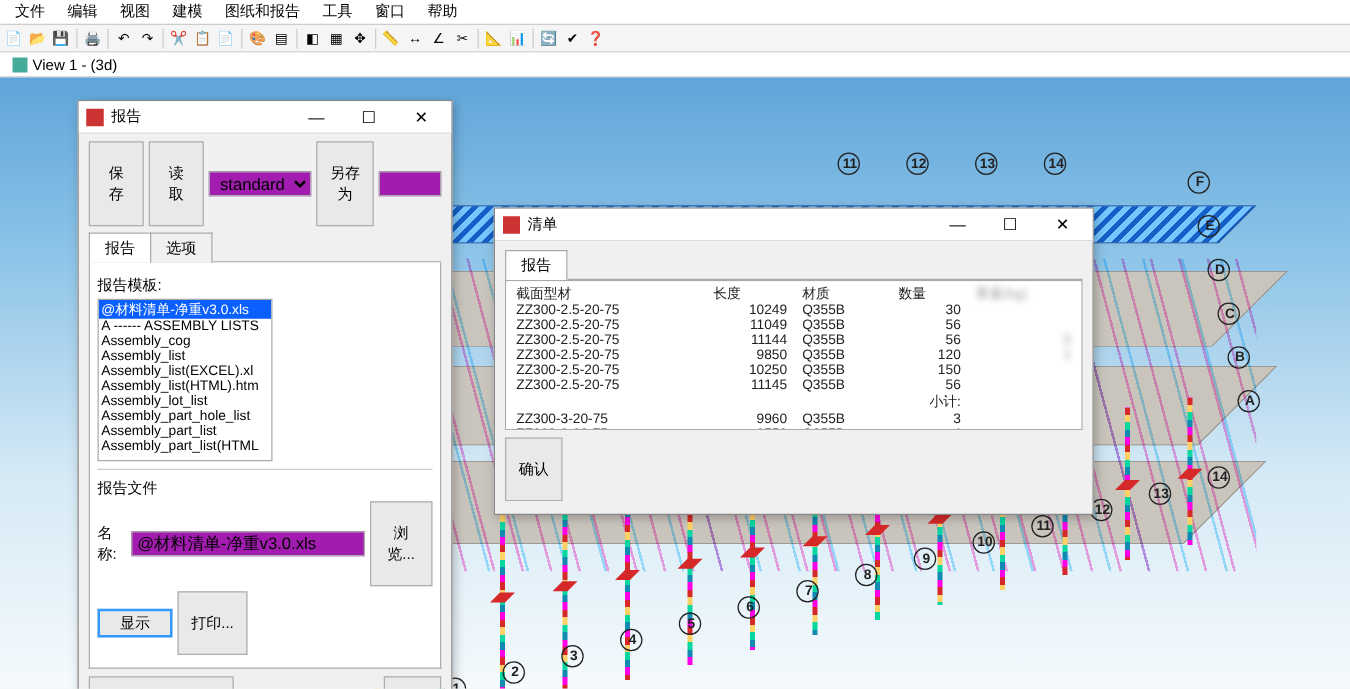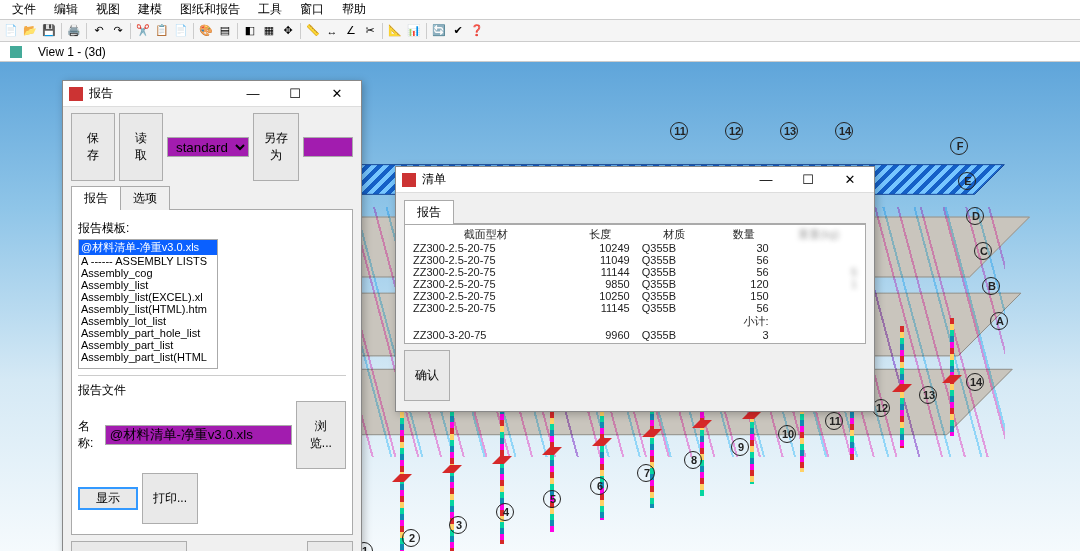--- a/index.html
+++ b/index.html
@@ -9,21 +9,21 @@
 .menubar { height: 20px; background: #fff; border-bottom: 1px solid #ccc; display: flex; align-items: center; padding: 0 4px; gap: 2px; }
 .menubar span { padding: 2px 8px; cursor: default; }
 
 
 .toolbar { height: 22px; background: #f5f5f5; border-bottom: 1px solid #ccc; display: flex; align-items: center; padding: 0 2px; gap: 1px; }
 .toolbar .tbtn { width: 18px; height: 18px; display: inline-flex; align-items: center; justify-content: center; font-size: 11px; border: 1px solid transparent; cursor: pointer; }
 .toolbar .sep { width: 1px; height: 16px; background: #ccc; margin: 0 2px; }
 
 
 .viewtab { height: 20px; background: #fff; border-bottom: 1px solid #ccc; display: flex; align-items: center; padding-left: 2px; }
-.viewtab .tab { padding: 2px 8px; display: flex; align-items: center; gap: 16px; }
+.viewtab .tab { padding: 2px 8px; display: flex; align-items: center; gap: 4px; }
 .viewtab .icon3d { width: 12px; height: 12px; background: #4a9; display: inline-block; }
 
 
 .canvas { position: relative; width: 1080px; height: 489px; background: linear-gradient(180deg,#5fa5da 0%,#8fc5e8 30%,#d5e9f5 65%,#f5fafd 100%); overflow: hidden; }
 
 .building { position: absolute; left: 180px; top: 50px; width: 900px; height: 460px; transform: none; }
 .floorslab { position: absolute; background: #c9c5bd; border: 1px solid #8a8a85; }
 .slab1 { left: 40px; top: 230px; width: 760px; height: 120px; transform: skewX(-45deg) scaleY(.55); }
 .slab2 { left: 70px; top: 155px; width: 740px; height: 115px; transform: skewX(-45deg) scaleY(.55); }
 .slab3 { left: 100px; top: 80px; width: 720px; height: 110px; transform: skewX(-45deg) scaleY(.55); }
@@ -64,21 +64,21 @@
 .titlesCol { flex:1; }
 .titlesCol .lbl { font-size:12px; margin-top:4px; }
 .titlesCol input { width:100%; }
 .sep-h { height:1px; background:#ccc; margin:6px 0; }
 .bottomrow { display:flex; gap:2px; align-items:center; margin-top:6px;}
 
 
 .qdlg { left:395px; top:166px; width:480px; }
 .qdlg .tablewrap { background:#fff; border:1px solid #aaa; height:120px; overflow:auto; font-family:monospace; font-size:11px; color:#222; padding:2px;}
 table.mono { width:100%; border-collapse:collapse; }
-table.mono th { text-align:center; font-weight:400; padding:0 6px; }
+table.mono th { text-align:left; font-weight:400; padding:0 6px; }
 table.mono td { padding:0 6px; white-space:nowrap;}
 table.mono td.r { text-align:right; }
 .blur { color:transparent; text-shadow: 0 0 5px #999; }
 
 
 .listbox::-webkit-scrollbar { width:14px; }
 .listbox::-webkit-scrollbar-thumb { background:#c0c0c0; border:1px solid #999;}
 </style>
 </head>
 <body>

